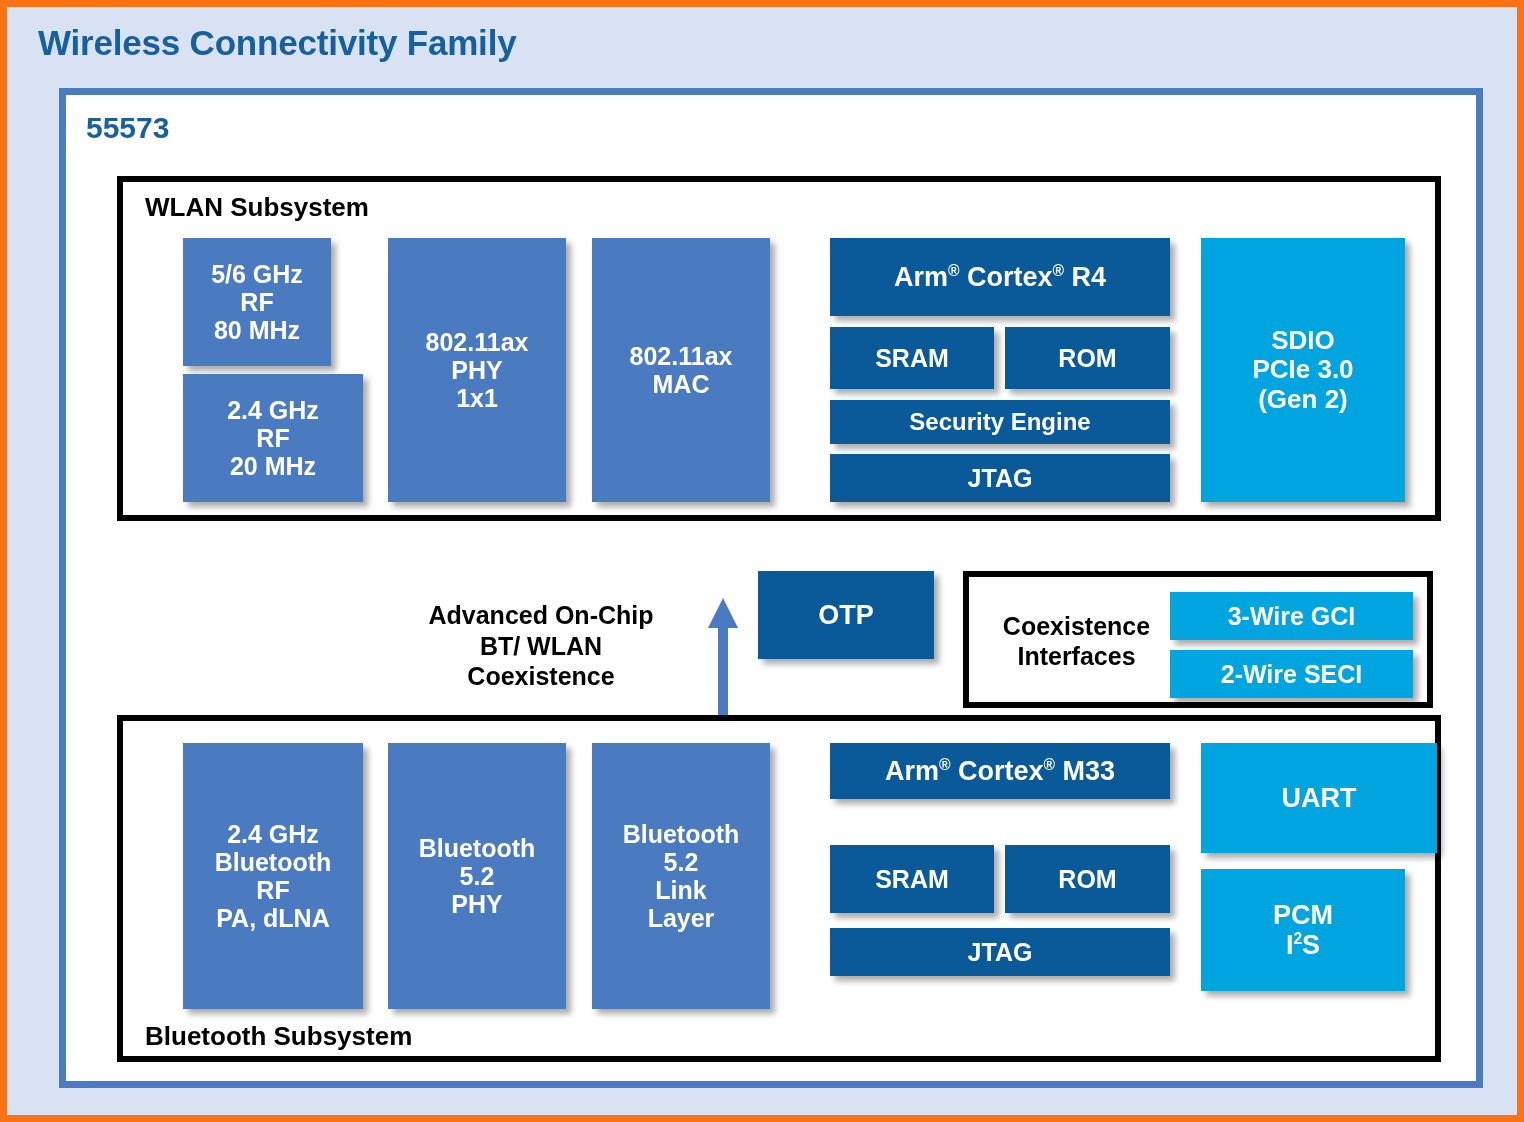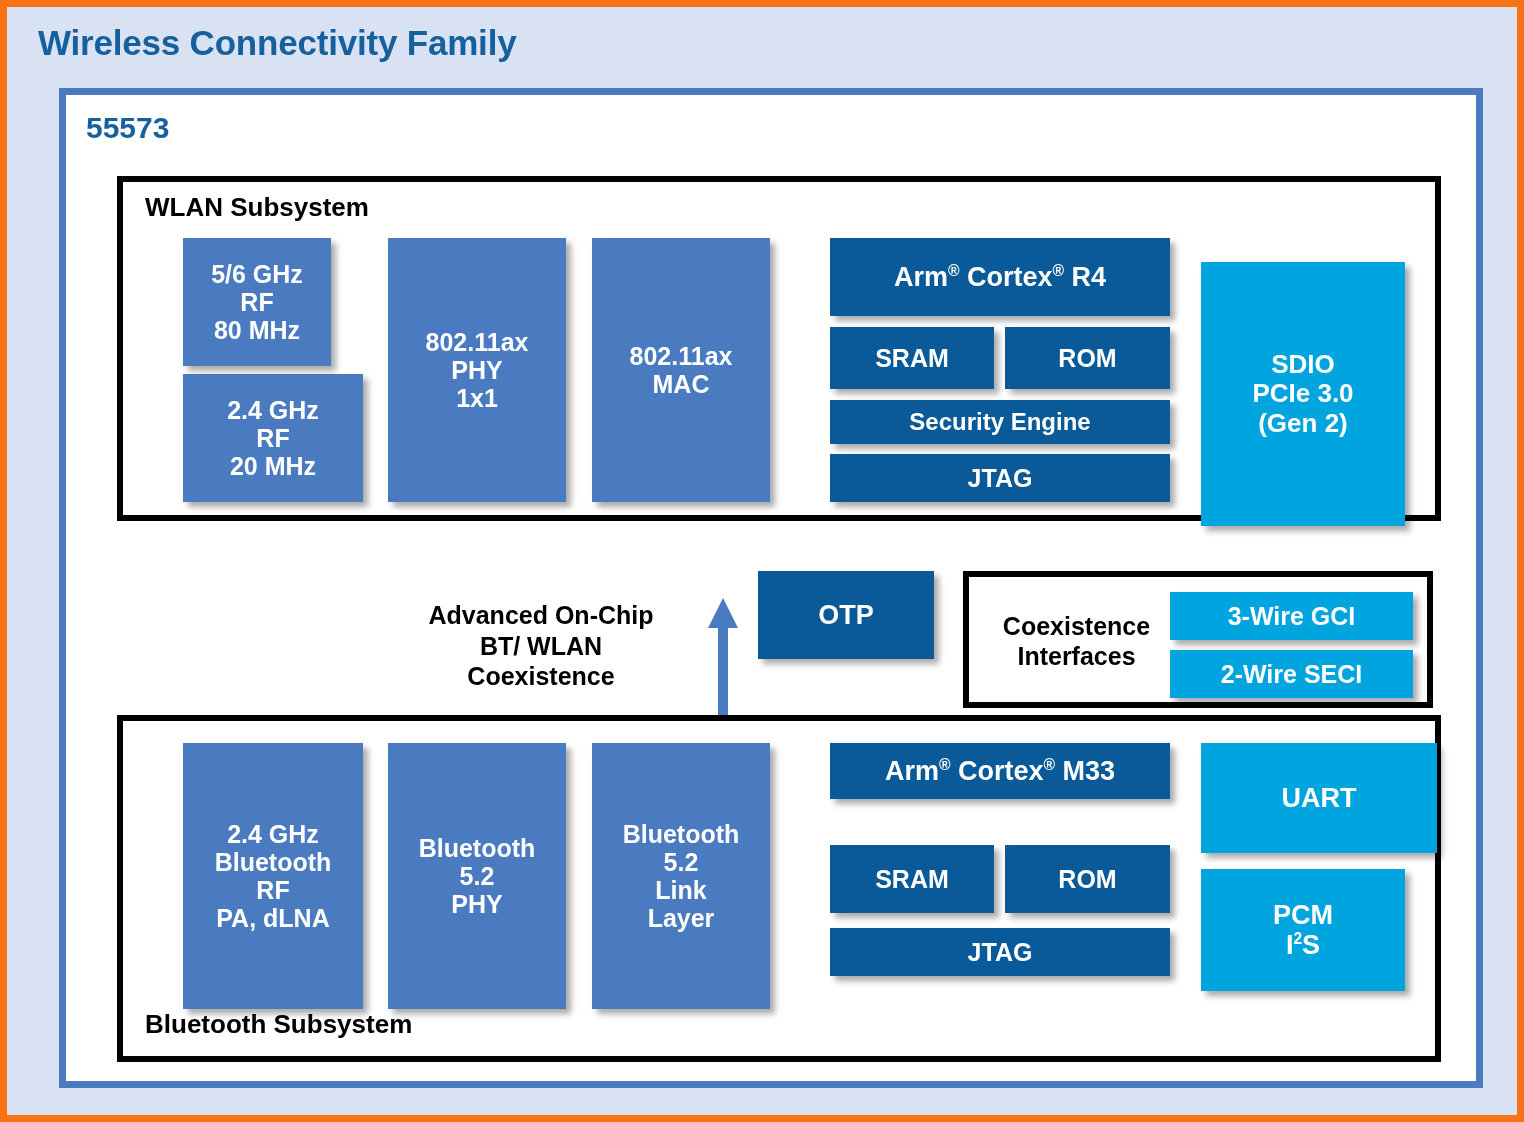--- a/index.html
+++ b/index.html
@@ -39,21 +39,21 @@
     border:6px solid #000000;
     background:#ffffff;
   }
   #wlan-subsys{left:51px;top:81px;width:1324px;height:345px;}
   #bt-subsys{left:51px;top:620px;width:1324px;height:347px;}
   .subsys-label{
     position:absolute;font-size:26px;font-weight:bold;color:#000;
     white-space:nowrap;
   }
   #wlan-label{left:22px;top:10px;}
-  #bt-label{left:22px;bottom:16px;margin-top:11px;}
+  #bt-label{left:22px;bottom:4px;margin-top:11px;}
 
   
   .blk{
     position:absolute;
     box-sizing:border-box;
     display:flex;align-items:center;justify-content:center;
     text-align:center;
     color:#ffffff;font-weight:bold;line-height:1.12;
     box-shadow:5px 5px 6px rgba(0,0,0,0.33);
     padding:2px;
@@ -143,21 +143,21 @@
       </div>
 
       <div class="blk navy" style="left:707px;top:218px;width:340px;height:44px;font-size:24px;">
         <span>Security Engine</span>
       </div>
 
       <div class="blk navy" style="left:707px;top:272px;width:340px;height:48px;font-size:25px;">
         <span>JTAG</span>
       </div>
 
-      <div class="blk cyan" style="left:1078px;top:56px;width:204px;height:264px;font-size:26px;margin-top:24px;">
+      <div class="blk cyan" style="left:1078px;top:56px;width:204px;height:264px;font-size:26px;">
         <div>
           <span>SDIO</span><br>
           <span>PCIe 3.0</span><br>
           <span>(Gen 2)</span>
         </div>
       </div>
     </div>
 
     <div id="coex-text">
       <span>Advanced On-Chip</span><br>

